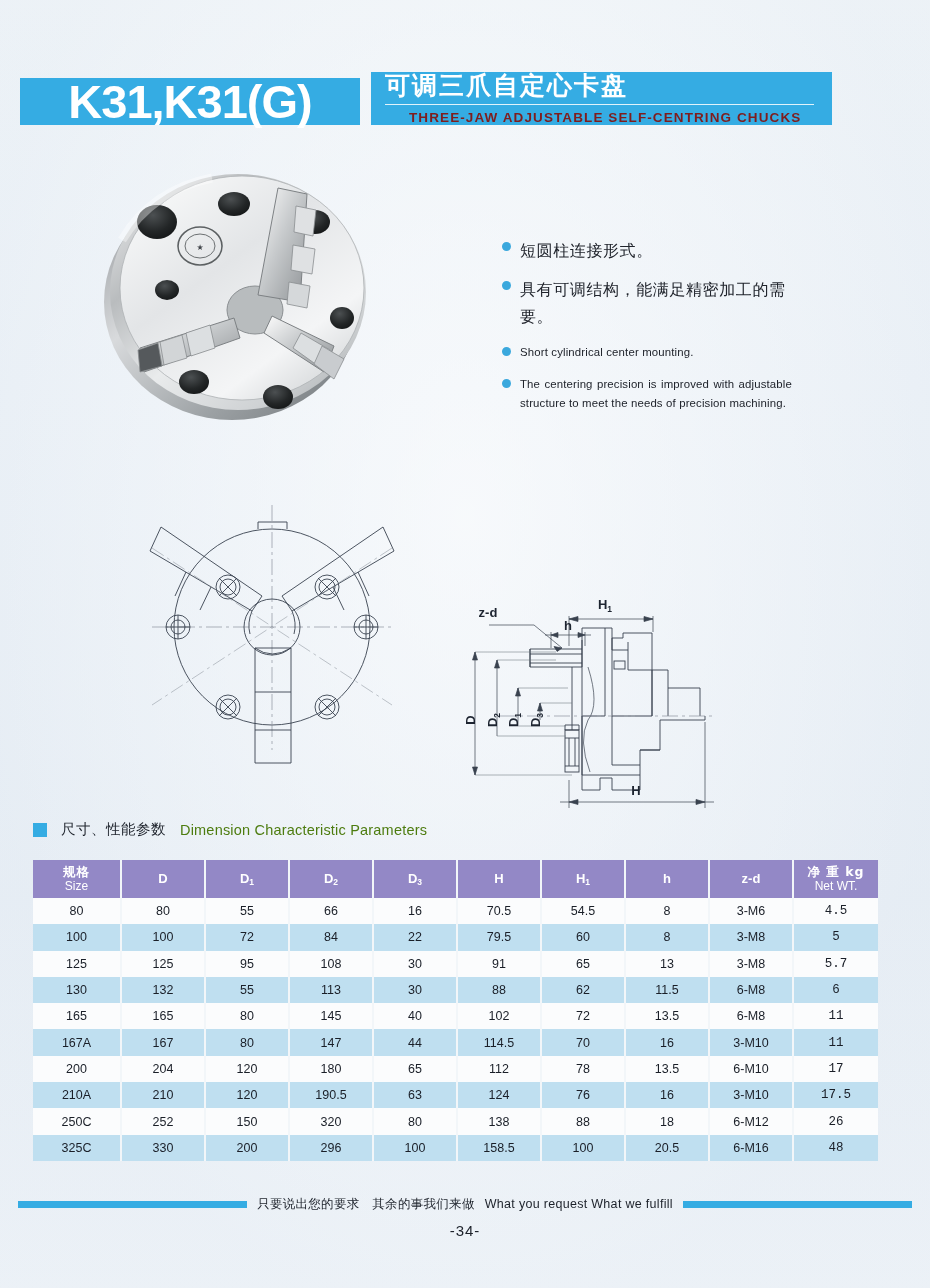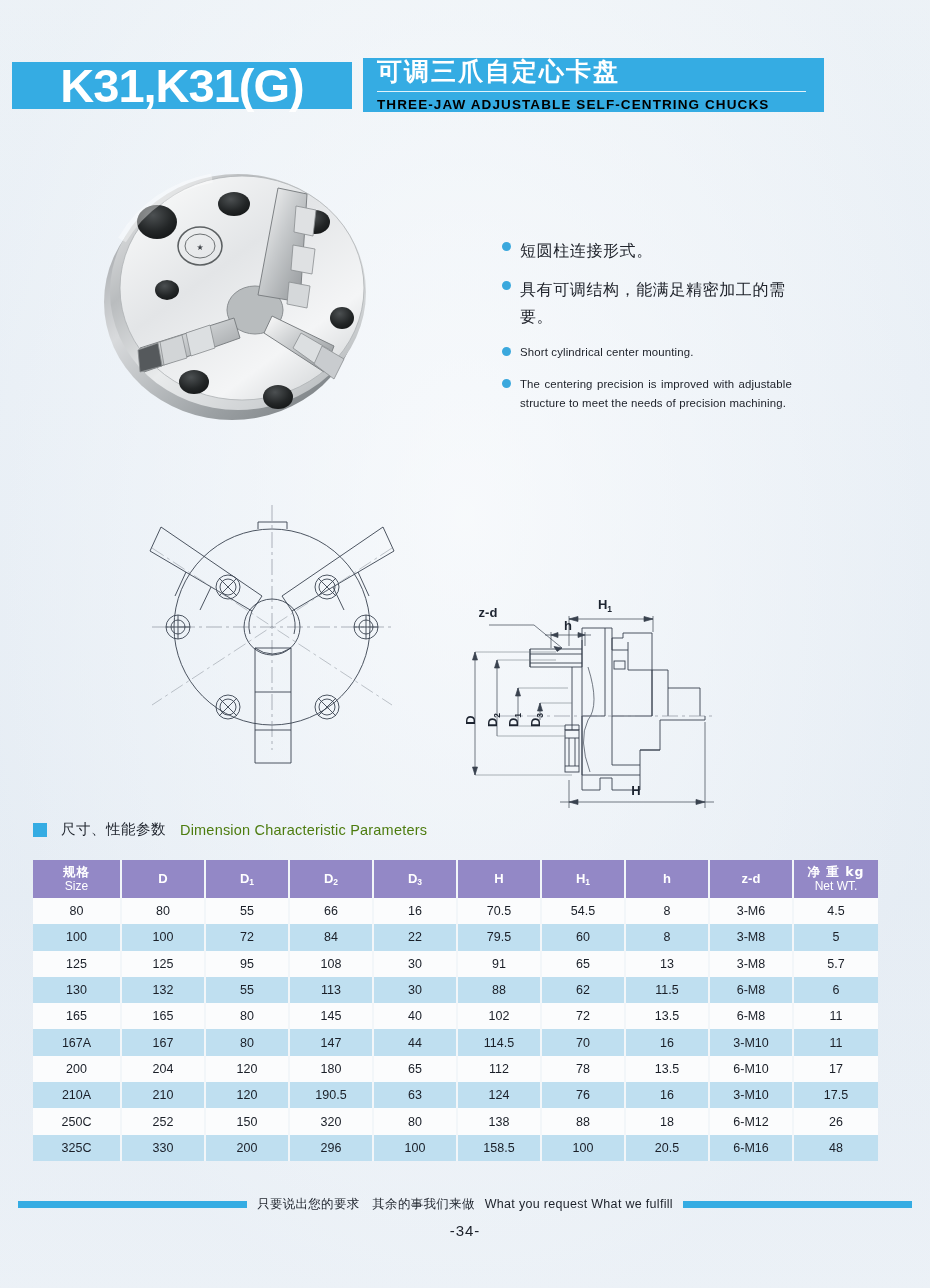--- a/index.html
+++ b/index.html
@@ -26,26 +26,26 @@
     content: "";
     position: absolute;
     inset: 0;
     background: radial-gradient(ellipse at 50% 40%, rgba(255,255,255,0.55), rgba(210,222,235,0.18) 75%);
     pointer-events: none;
   }
 
   
   .header {
     position: absolute;
-    left: 12px;
+    left: 20px;
     top: 45px;
     width: 812px;
     height: 80px;
     display: flex;
-    align-items: center;
+    align-items: flex-end;
   }
   .header-code {
     width: 340px;
     background: #35ace3;
     display: flex;
     align-items: center;
     justify-content: center;
     flex: none;
   }
   .header-code span {
@@ -75,26 +75,27 @@
     margin-bottom: 3px;
     font-family: "DejaVu Sans", sans-serif;
   }
   .header-rule {
     height: 1px;
     background: rgba(255,255,255,0.85);
     width: 96%;
     margin: 2px 0 5px 0;
   }
   .header-en {
-    color: #000000;
+    color: #7f1d1d;
     font-size: 13.5px;
     letter-spacing: 1.1px;
     font-weight: bold;
     white-space: nowrap;
     font-family: "Liberation Sans", sans-serif;
+    margin-left: 24px;
   }
 
   
   .photo {
     position: absolute;
     left: 82px;
     top: 150px;
     width: 320px;
     height: 285px;
   }
@@ -231,21 +232,21 @@
     bottom: -2px;
   }
   table.spec td {
     height: 24.3px;
     text-align: center;
     font-size: 12.5px;
     color: #1a1f28;
     border-right: 2px solid #f2f6f9;
     font-family: "Liberation Sans", sans-serif;
   }
-  table.spec td:last-child { border-right: none; }
+  table.spec td:last-child { border-right: none; font-family: Liberation Mono, monospace; }
   table.spec tr.odd td { background: #bfdff0; }
   table.spec tr.even td { background: #fbfcfd; }
 
   
   .footer {
     position: absolute;
     left: 0;
     top: 1196px;
     width: 930px;
     display: flex;

